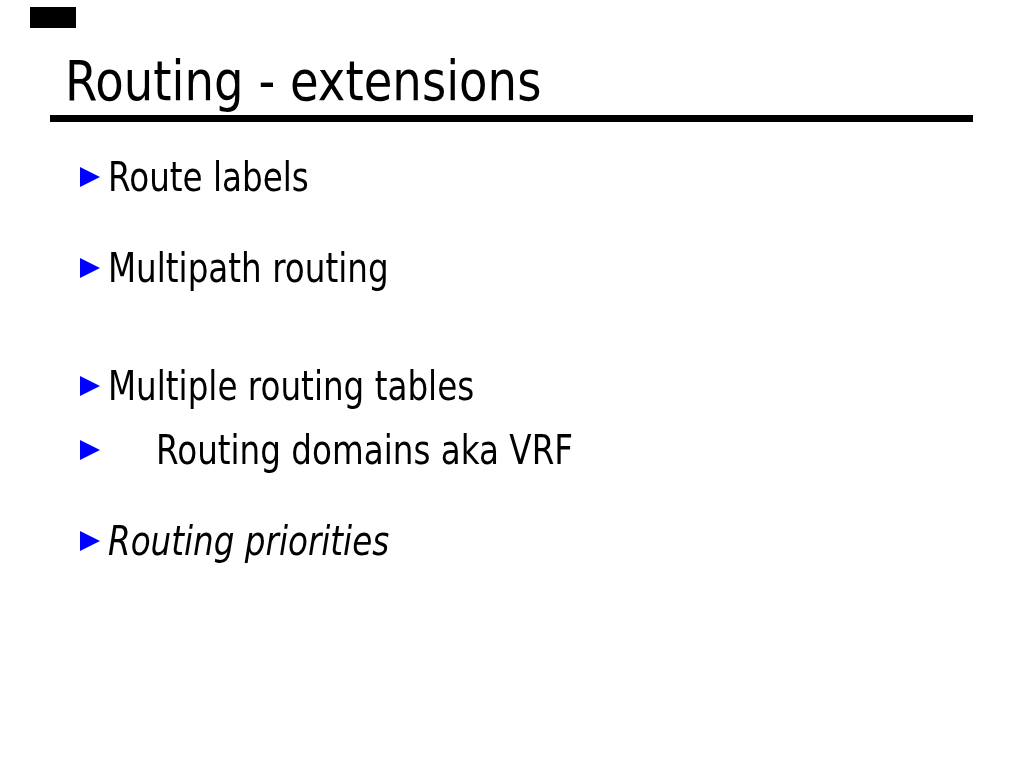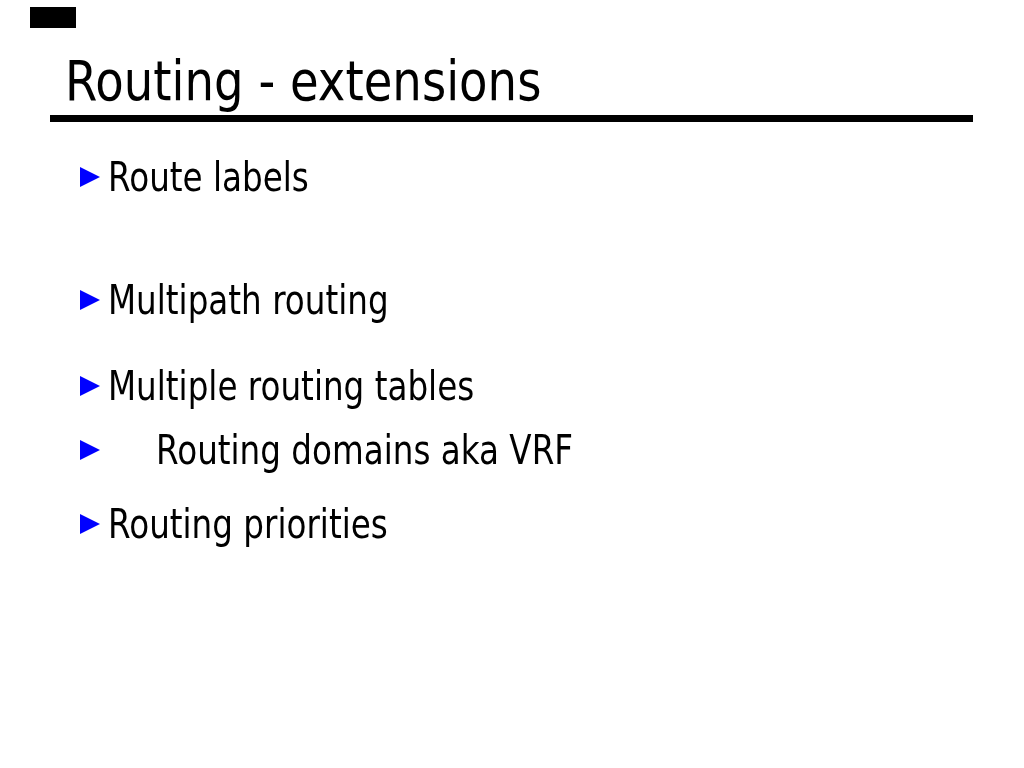--- a/index.html
+++ b/index.html
@@ -75,33 +75,33 @@
 <div class="slide" style="--bg: #ffffff; --text: #000000; --rule: #000000; --bullet: #0000ff; --marker: #000000;">
   <div class="corner-marker"></div>
   <h1 class="slide-title">Routing - extensions</h1>
   <div class="title-rule"></div>
   <div id="bullets">
   <div class="bullet-row" style="top: 153px;">
     <span class="tri"></span>
     <span class="bullet-label">Route labels</span>
   </div>
 
-  <div class="bullet-row" style="top: 244px; margin-top: 32px;">
+  <div class="bullet-row" style="top: 244px;">
     <span class="tri"></span>
     <span class="bullet-label">Multipath routing</span>
   </div>
 
   <div class="bullet-row" style="top: 335px; margin-top: 27px;">
     <span class="tri"></span>
     <span class="bullet-label">Multiple routing tables</span>
   </div>
 
   <div class="bullet-row" style="top: 426px; gap: 48px;">
     <span class="tri"></span>
     <span class="bullet-label">Routing domains aka VRF</span>
   </div>
 
-  <div class="bullet-row" style="top: 500px;">
+  <div class="bullet-row" style="top: 517px; font-style: italic;">
     <span class="tri"></span>
     <span class="bullet-label">Routing priorities</span>
   </div>
 </div>
 </div>
 
 </body></html>

